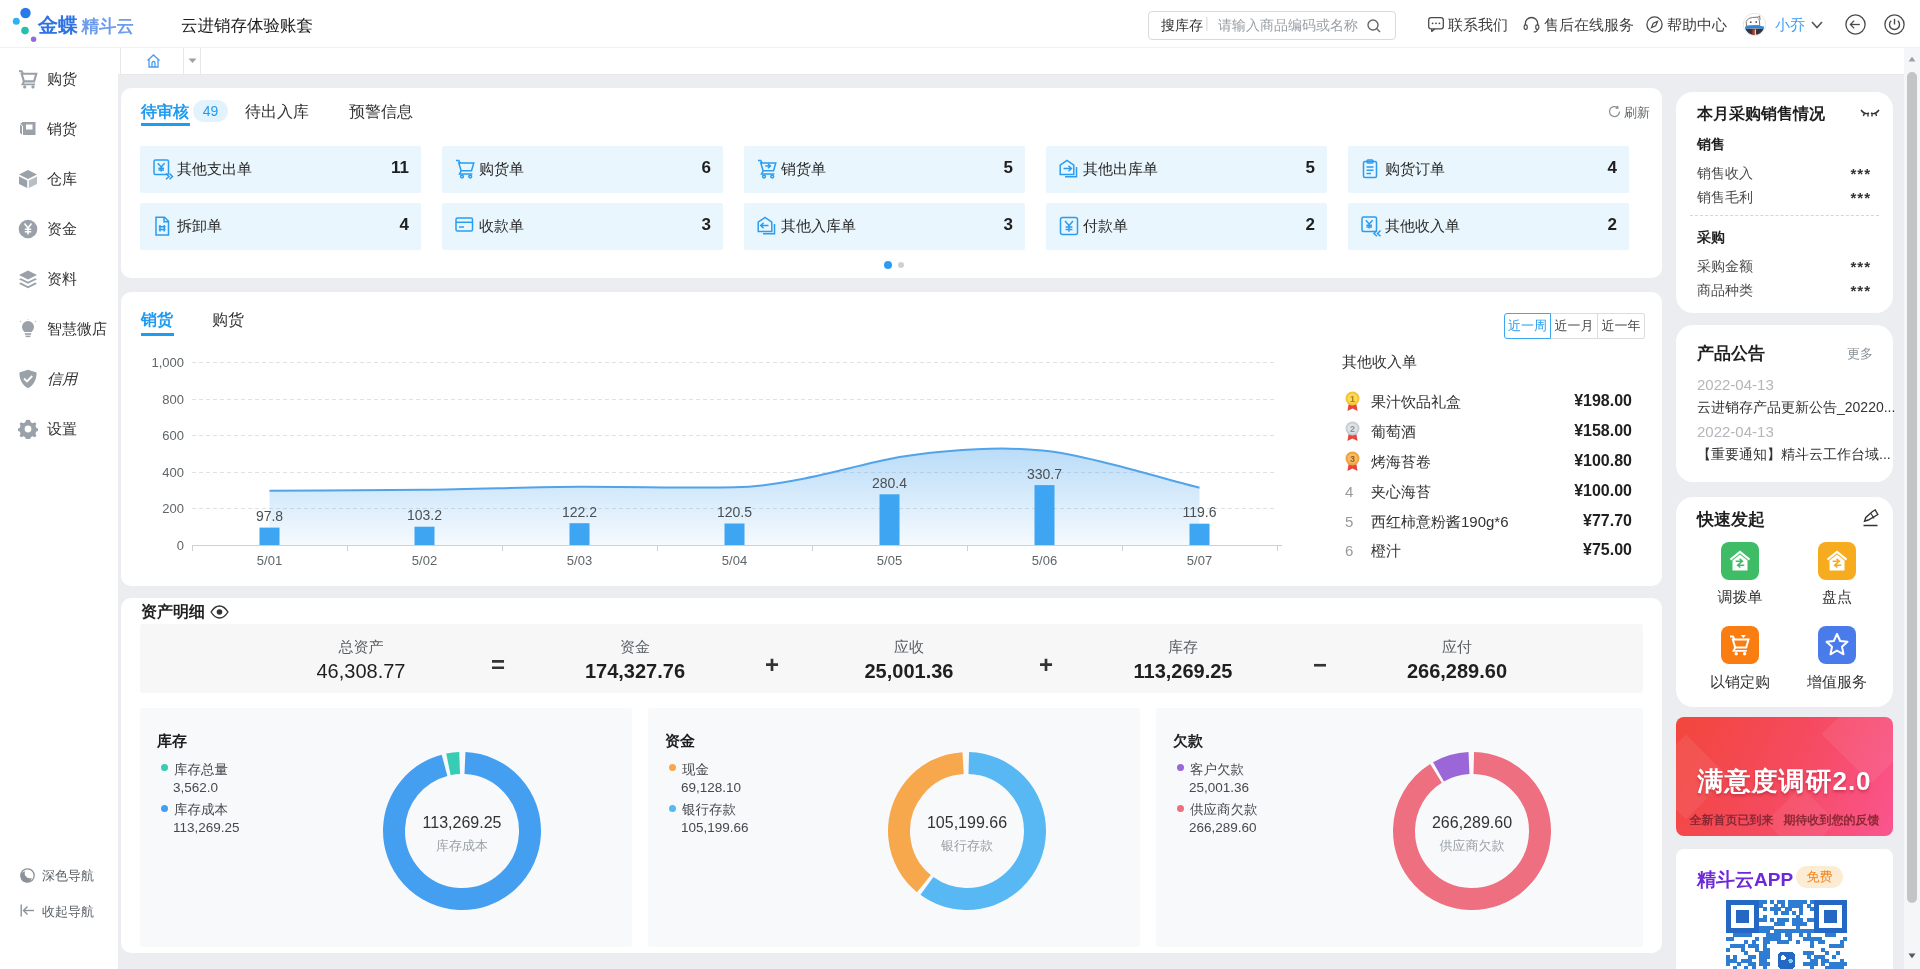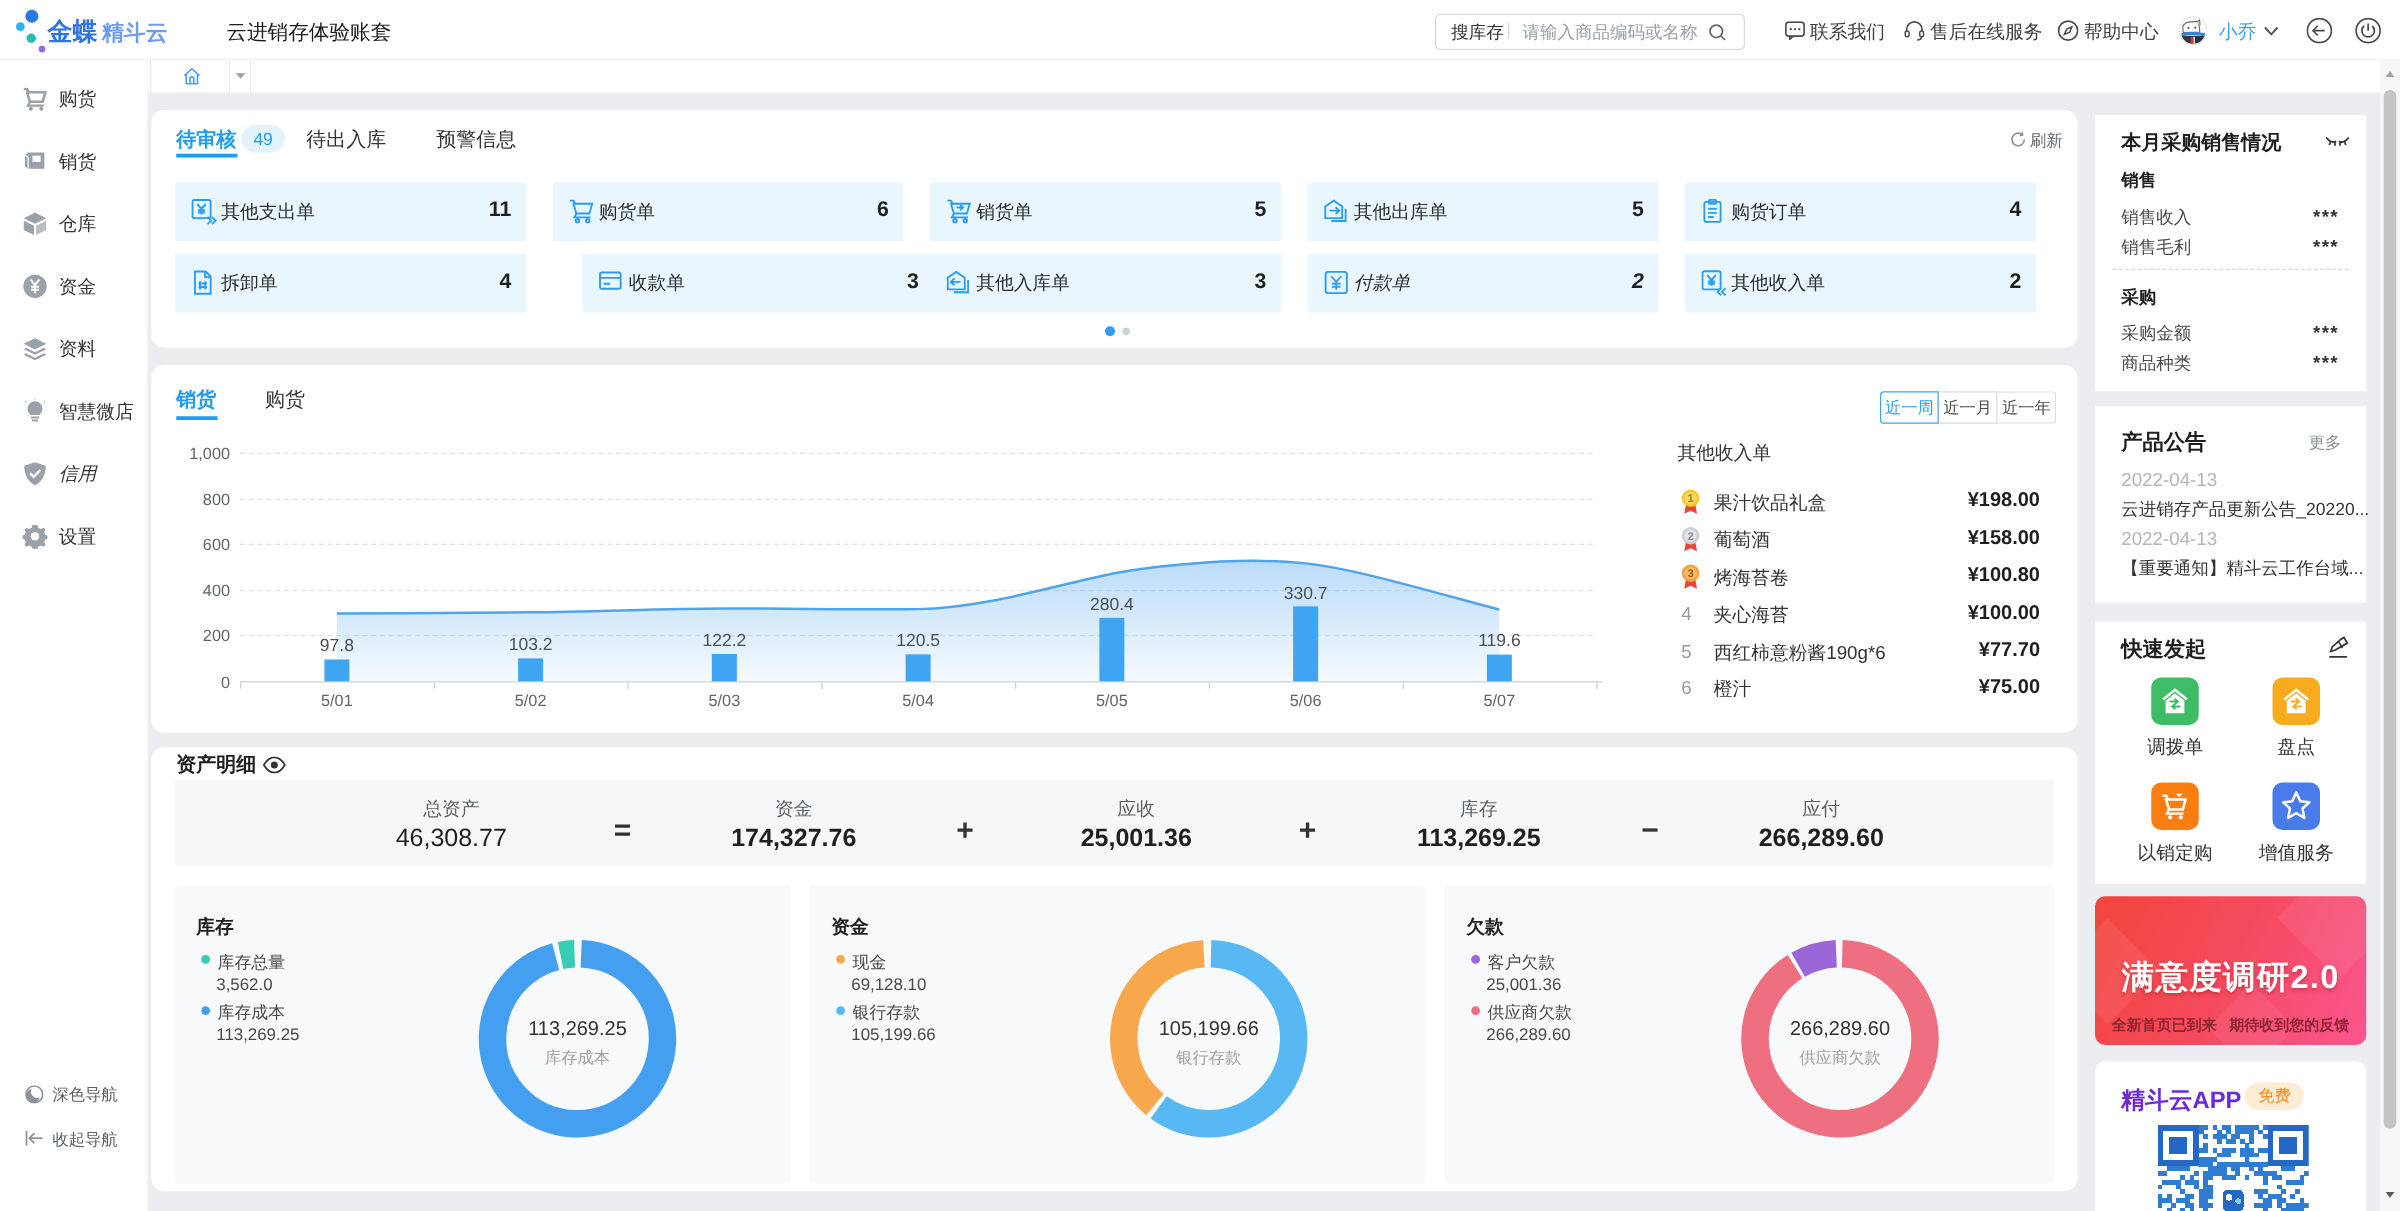--- a/index.html
+++ b/index.html
@@ -1,19 +1,19 @@
 <!DOCTYPE html>
 <html><head>
 <meta charset="utf-8">
 <style>
 *{margin:0;padding:0;box-sizing:border-box;}
 html,body{width:1920px;height:969px;overflow:hidden;background:#ebedf1;font-family:"Liberation Sans",sans-serif;}
 .abs{position:absolute;}
 .card{position:absolute;background:#fff;border-radius:10px;}
-.scard{position:absolute;background:#fff;border-radius:0;}
+.scard{position:absolute;background:#fff;border-radius:17px;}
 .tile{position:absolute;width:281px;height:47px;background:#e9f6fd;border-radius:2px;}
 .tile .tt{position:absolute;left:37px;top:14px;font-size:15px;color:#2b2b2b;}
 .tile .tn{position:absolute;right:12px;top:12px;font-size:17px;font-weight:bold;color:#1f1f1f;}
 .tile svg{position:absolute;left:13px;top:13px;}
 .tico{stroke:#2a9df0;fill:none;stroke-width:1.5px;}
 .tab{position:absolute;font-size:16px;color:#333;}
 .rrow{position:absolute;left:1221px;width:290px;height:20px;}
 .rrow .nm{position:absolute;left:29px;top:1px;font-size:15px;color:#333;}
 .rrow .pr{position:absolute;right:0;top:0;font-size:16px;font-weight:bold;color:#1f1f1f;}
 .rrow .no{position:absolute;left:3px;top:1px;font-size:15px;color:#999;}
@@ -234,39 +234,39 @@
 
   <div class="tile" style="left:19px;top:115px;">
     <svg width="21" height="21" viewBox="0 0 21 21">
           <path d="M3 1.2 H11.5 L15.5 5.2 V19 H3 Z" class="tico"></path>
           <path d="M11 1.5 V5.7 H15.3" class="tico" stroke-width="1.3"></path>
           <path d="M7 9 V15.5 M11.2 9 V15.5 M5.8 10.8 H12.6 M5.8 13.6 H12.6" class="tico" stroke-width="1.3"></path>
         </svg>
     <span class="tt">拆卸单</span>
         <span class="tn">4</span>
   </div>
-  <div class="tile" style="left:321px;top:115px;margin-left:24px;">
+  <div class="tile" style="left:321px;top:115px;">
     <svg width="21" height="19" viewBox="0 0 21 19">
           <rect x="1" y="2" width="16.5" height="13" rx="1.5" class="tico"></rect>
           <path d="M1 6.3 H17.5" class="tico" stroke-width="1.4"></path>
           <path d="M4 11 H9" class="tico" stroke-width="1.4"></path>
         </svg>
     <span class="tt">收款单</span>
         <span class="tn">3</span>
   </div>
   <div class="tile" style="left:623px;top:115px;">
     <svg width="21" height="21" viewBox="0 0 21 21">
           <path d="M1.2 6.2 L8 1.5 L14.8 6.2 V15.5 H1.2 Z" class="tico"></path>
           <path d="M4 9.5 H11.5 M6.6 6.8 L3.7 9.5 L6.6 12.2" class="tico" stroke-width="1.4"></path>
           <path d="M17.5 8 V17.8 H6" class="tico" stroke-width="1.4"></path>
         </svg>
     <span class="tt">其他入库单</span>
         <span class="tn">3</span>
   </div>
-  <div class="tile" style="left:925px;top:115px;font-style:italic;">
+  <div class="tile" style="left:925px;top:115px;">
     <svg width="21" height="21" viewBox="0 0 21 21">
           <rect x="1.5" y="1.5" width="17" height="17" rx="2" class="tico"></rect>
           <path d="M6 5 L10 9.5 L14 5 M10 9.5 V15.8 M6.6 11 H13.4 M6.6 13.5 H13.4" class="tico" stroke-width="1.5"></path>
         </svg>
     <span class="tt">付款单</span>
         <span class="tn">2</span>
   </div>
   <div class="tile" style="left:1227px;top:115px;">
     <svg width="21" height="21" viewBox="0 0 21 21">
           <rect x="1" y="1" width="14.5" height="14.5" rx="1.5" class="tico"></rect>

